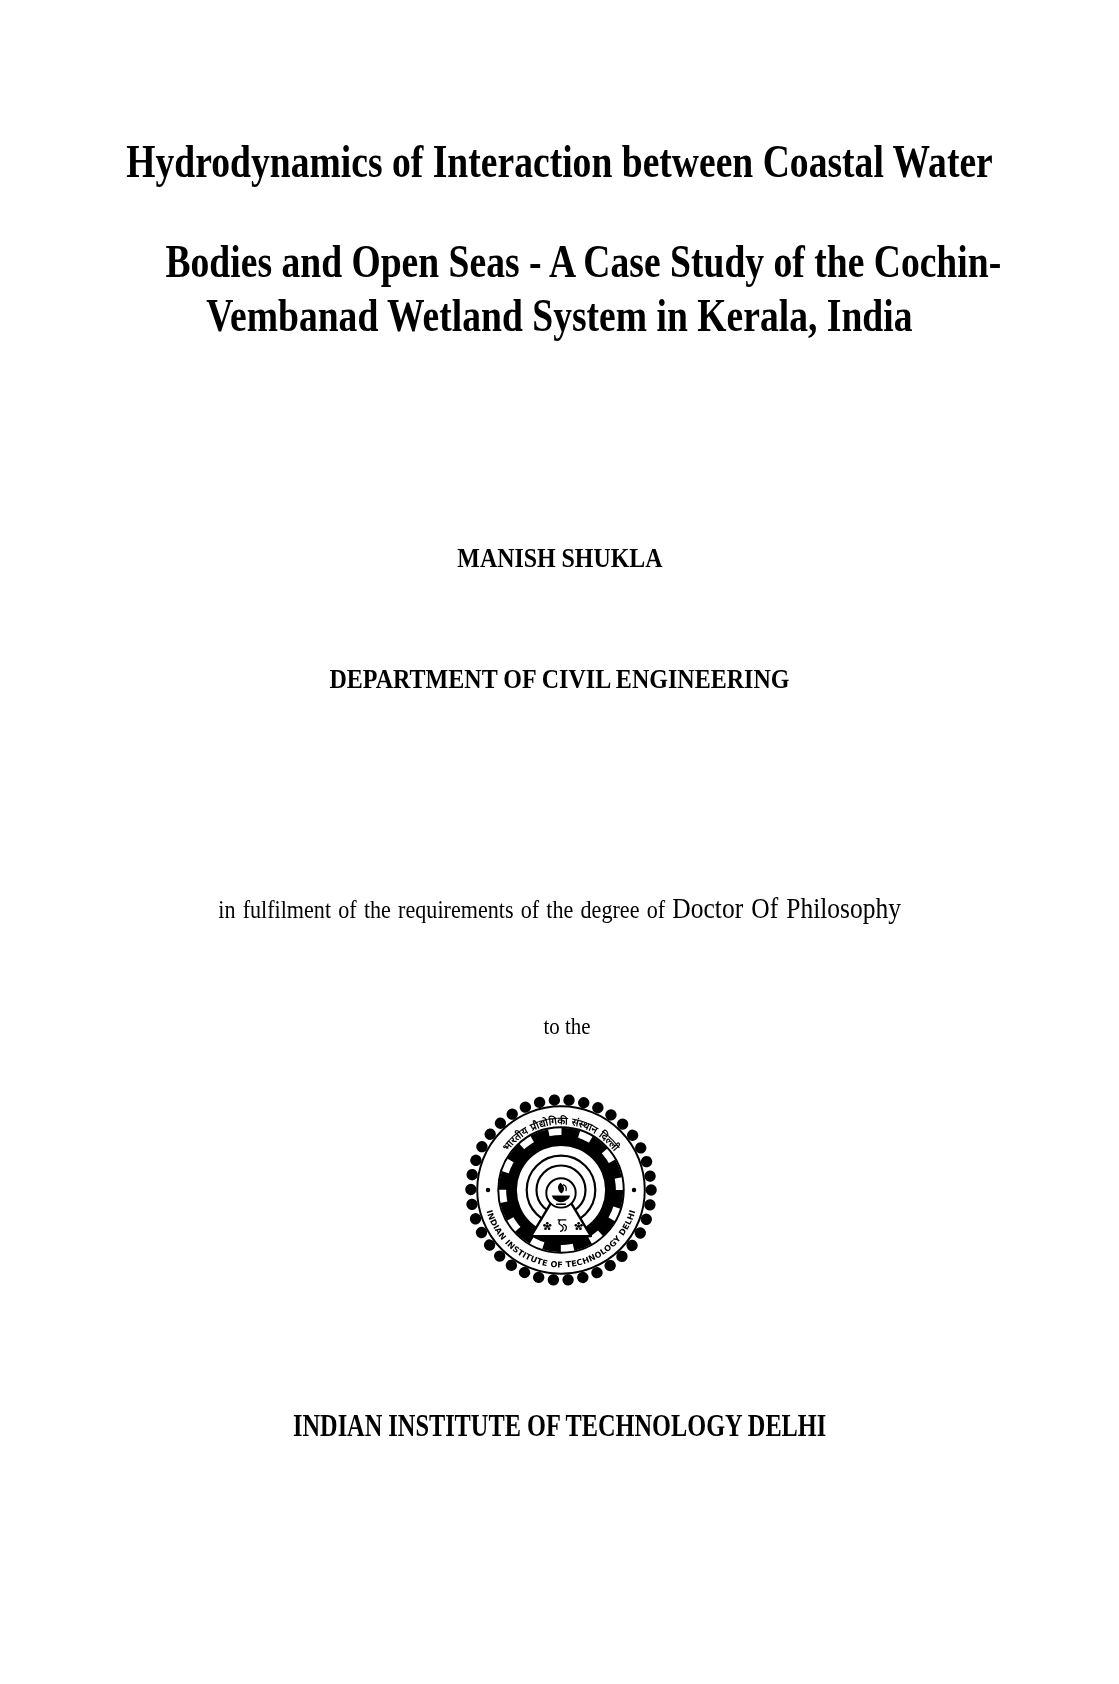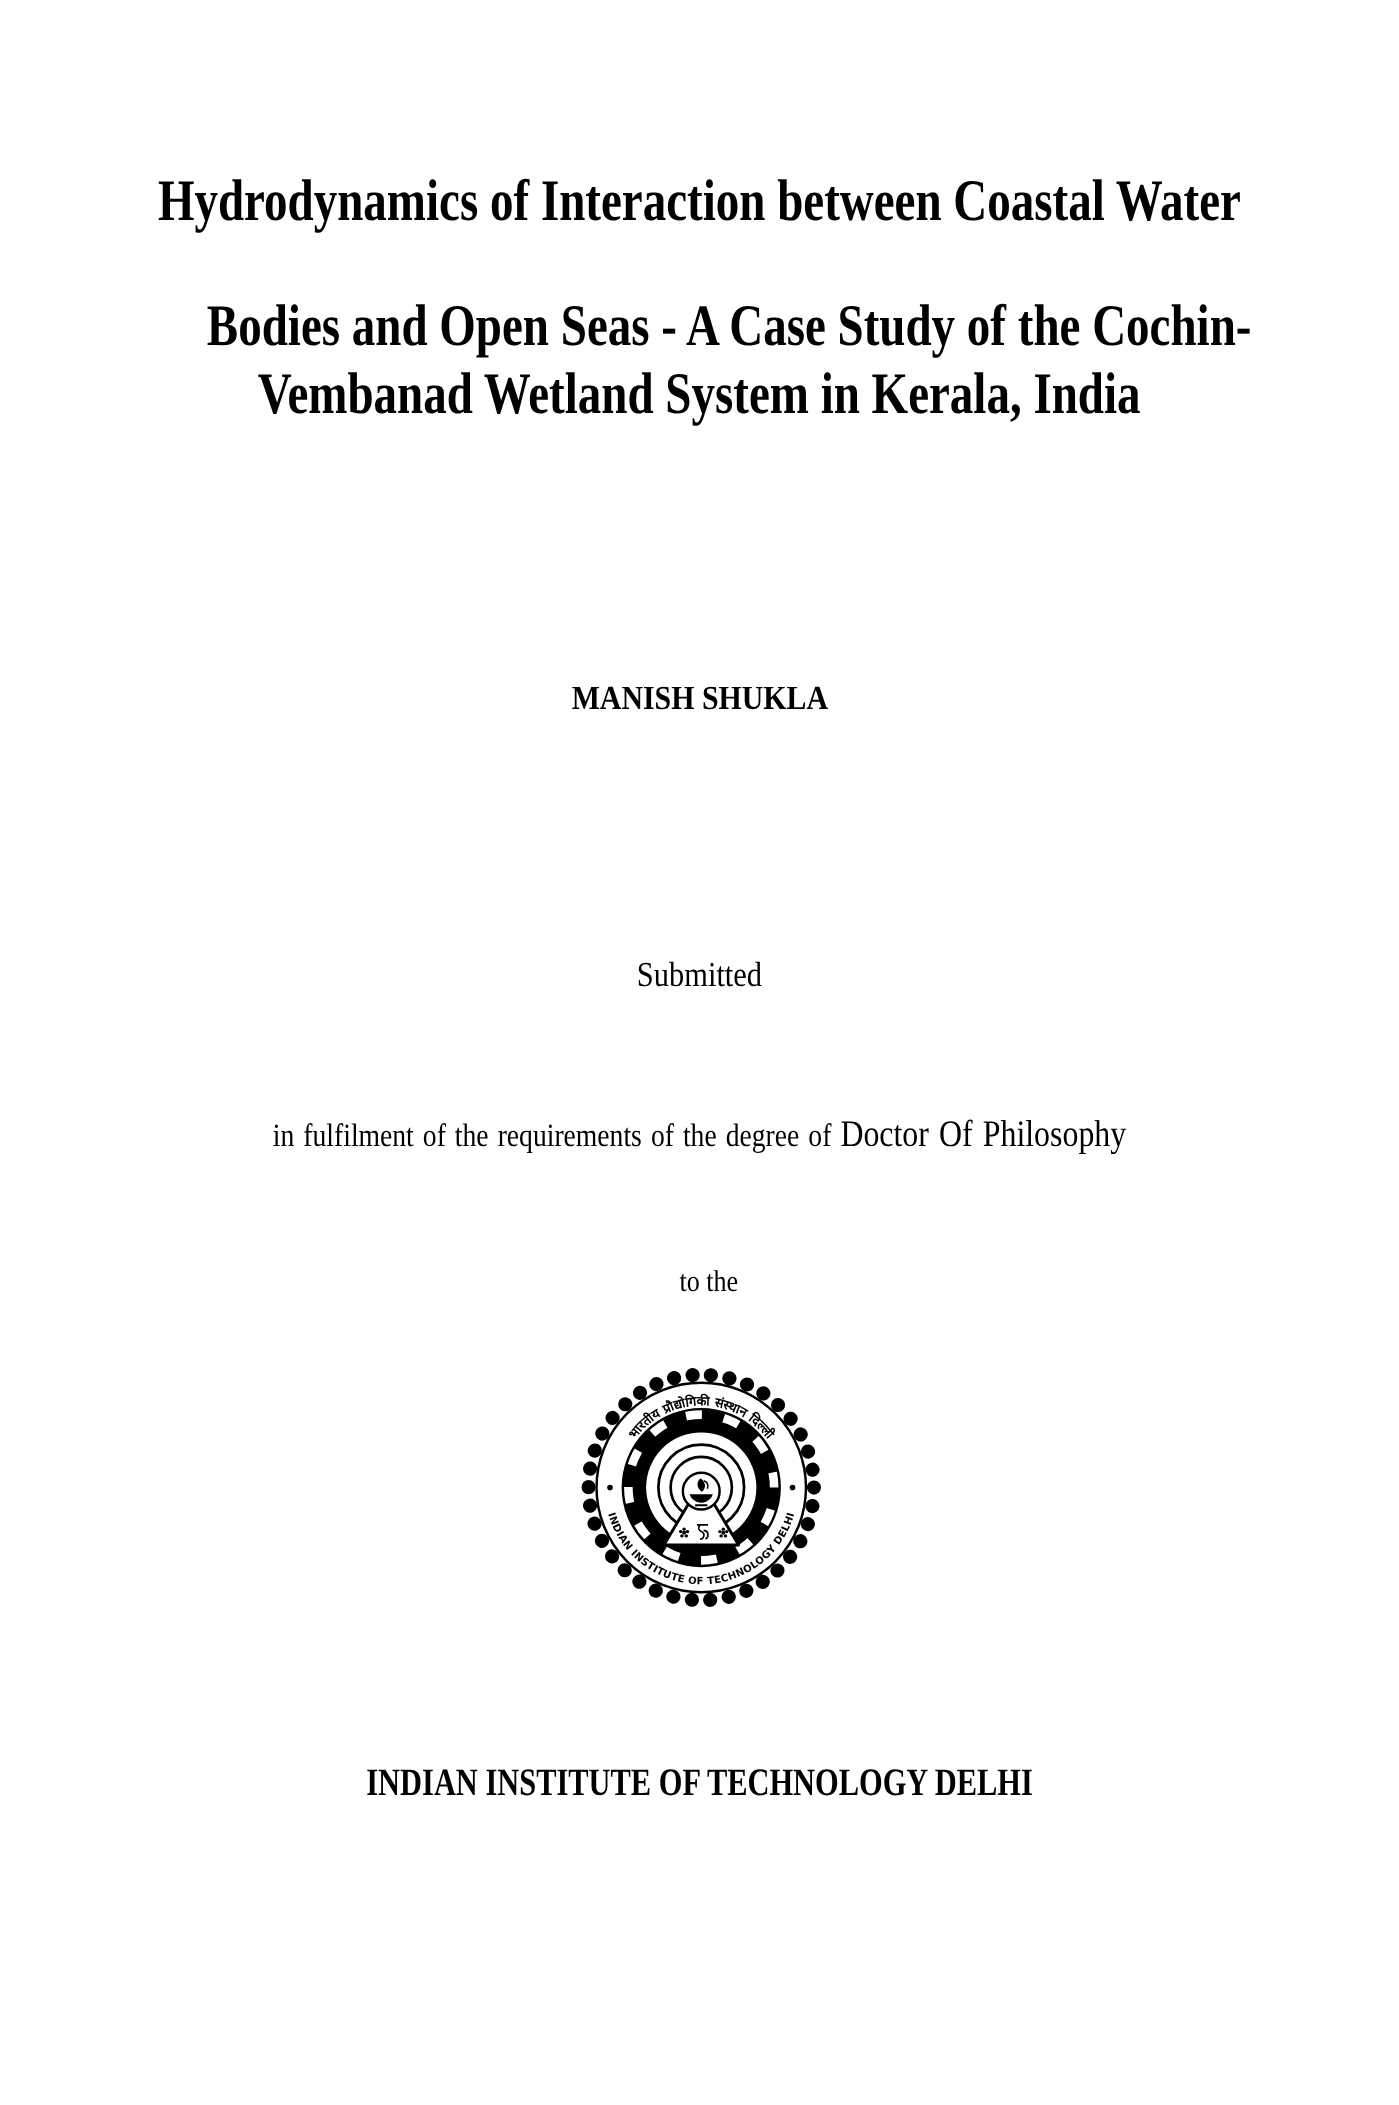--- a/index.html
+++ b/index.html
@@ -79,24 +79,24 @@
   </div>
   <div class="line bold" id="title-line-3">
     <span class="cx">Vembanad Wetland System in Kerala, India</span>
   </div>
 
 
   <div class="line bold" id="author">
     <span class="cx">MANISH SHUKLA</span>
   </div>
 
+  <div class="line bold" id="department">
+    <span class="cx">DEPARTMENT OF CIVIL ENGINEERING</span>
+  </div>
 
-  <div class="line" id="submitted">
-    <span class="cx">Submitted</span>
-  </div>
 
   <div class="line" id="fulfilment">
     <span class="cx"><span>in fulfilment of the requirements of the degree of</span> <span class="degree">Doctor Of Philosophy</span></span>
   </div>
 
   <div class="line" id="to-the">
     <span class="cx">to the</span>
   </div>
 
   <svg class="logo" viewBox="0 0 200 200" role="img">

